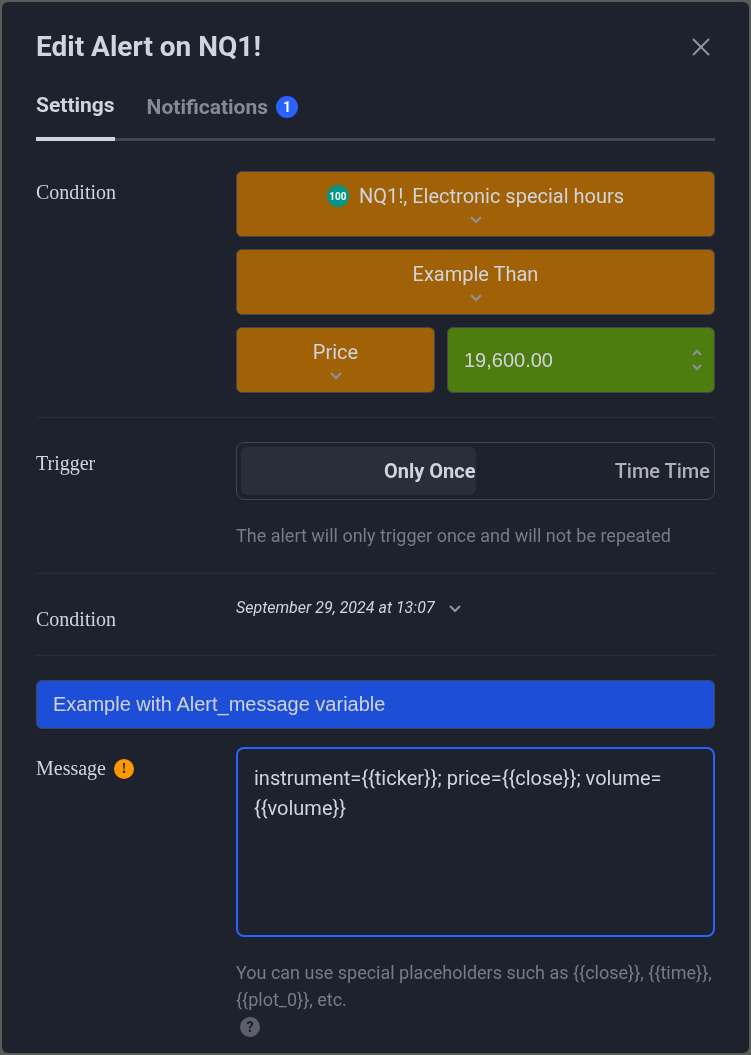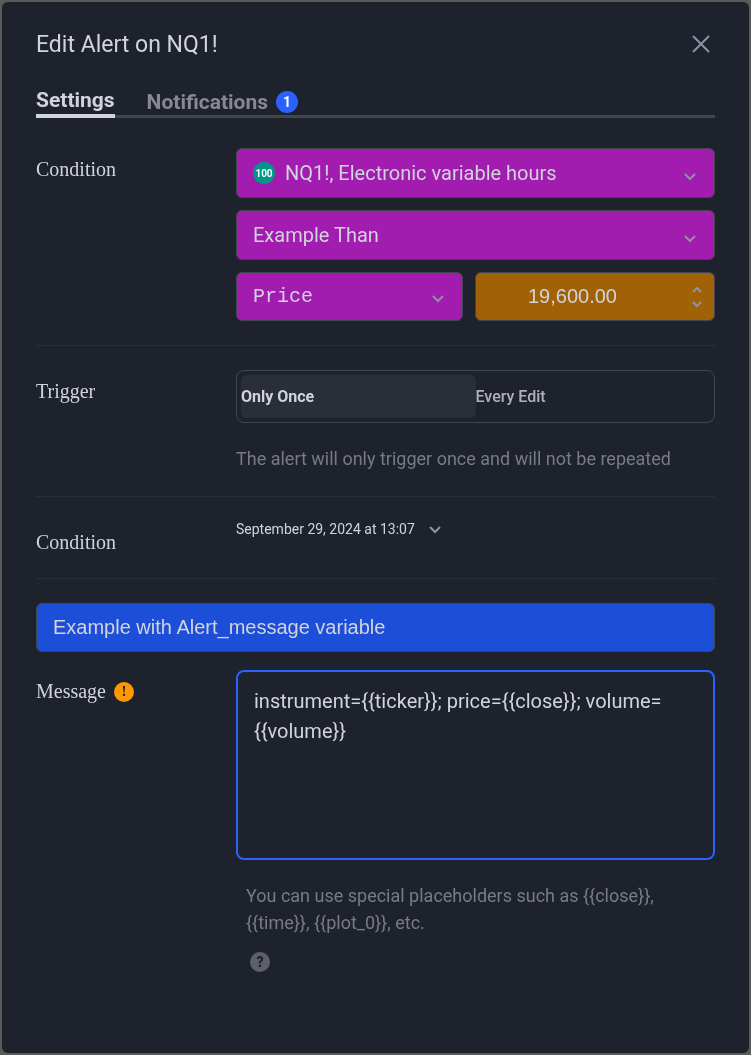--- a/index.html
+++ b/index.html
@@ -19,41 +19,41 @@
     color: #d1d4dc;
     position: relative;
   }
   .header {
     display: flex;
     justify-content: space-between;
     align-items: center;
     margin-bottom: 30px;
   }
   .title {
-    font-size: 23px;
-    font-weight: 400;
+    font-size: 28px;
+    font-weight: 700;
     color: #d1d4dc;
   }
   .close-btn {
     width: 28px;
     height: 28px;
     cursor: pointer;
     display:flex;
     align-items:center;
     justify-content:center;
   }
   .close-btn svg { stroke: #8e93a3; stroke-width:2; }
   .tabs {
     display: flex;
     gap: 32px;
     border-bottom: 3px solid #434651;
     margin-bottom: 30px;
   }
   .tab {
-    padding-bottom: 2px;
+    padding-bottom: 20px;
     font-size: 21px;
     font-weight: 700;
     color: #868993;
     cursor: pointer;
     margin-bottom: -3px;
     display:flex;
     align-items:center;
     gap:8px;
   }
   .tab.active {
@@ -83,94 +83,95 @@
     font-size: 20px;
     color: #d1d4dc;
     padding-top: 10px;
     display:flex;
     align-items:center;
     gap:8px;
     font-family:Liberation Serif, serif;
   }
   .form-content { flex: 1; display:flex; flex-direction:column; gap:12px; }
   .select {
-    background: #a21caf;
+    background: #a16207;
     border: 1px solid #434651;
     border-radius: 6px;
     padding: 12px 16px;
     color: #d1d4dc;
     font-size: 20px;
     display:flex;
     align-items:center;
     justify-content:space-between;
     cursor:pointer;
+    flex-direction:column;
   }
   .select-left { display:flex; align-items:center; gap:10px; }
   .sym-badge {
     background:#009688;
     color:#fff;
     font-size:10px;
     font-weight:700;
     border-radius:50%;
     width:22px;height:22px;
     display:inline-flex;align-items:center;justify-content:center;
   }
   .chev { width:16px;height:16px; }
   .chev svg { stroke:#8e93a3; stroke-width:2; fill:none; }
   .row-split { display:flex; gap:12px; }
-  .row-split .select { flex:1;font-family:Liberation Mono, monospace; }
+  .row-split .select { flex:1; }
   .num-input {
-    background:#a16207;border:1px solid #434651;border-radius:6px;
-    display:flex;align-items:center;width:240px;padding-left:36px;
+    background:#4d7c0f;border:1px solid #434651;border-radius:6px;
+    display:flex;align-items:center;width:268px;
   }
   .num-input input {
     background:transparent;border:none;outline:none;color:#d1d4dc;
     font-size:20px;padding:12px 16px;flex:1;width:100%;
   }
   .spinners {
     display:flex;flex-direction:column;padding-right:10px;gap:2px;
   }
   .spinners .sp { width:14px;height:12px;cursor:pointer;display:flex;align-items:center;justify-content:center; }
   .spinners svg { stroke:#8e93a3;stroke-width:2;fill:none; }
   .divider { height:1px;background:#2a2e39;margin:24px 0; }
   .toggle-group {
     border:1px solid #434651;border-radius:8px;display:flex;padding:4px;
   }
   .toggle-opt {
-    flex:1;text-align:left;padding:12px 0;font-size:16px;font-weight:600;
+    flex:1;text-align:right;padding:12px 0;font-size:20px;font-weight:600;
     color:#d1d4dc;border-radius:6px;cursor:pointer;
   }
   .toggle-opt.active { background:#2a2e39;font-weight:700; }
   .toggle-opt:not(.active){ color:#b0b2b8;font-weight:500; }
   .helper {
     color:#787b86;font-size:18px;margin-top:10px;line-height:1.5;
   }
   .exp-row {
-    display:flex;align-items:center;gap:12px;font-size:14px;color:#d1d4dc;cursor:pointer;
+    display:flex;align-items:center;gap:12px;font-size:16px;color:#d1d4dc;cursor:pointer;font-style:italic;
   }
   .text-input {
     width:100%;background:#1d4ed8;border:1px solid #434651;border-radius:6px;
     padding:12px 16px;color:#d1d4dc;font-size:20px;outline:none;
   }
   .textarea {
     width:100%;background:#1e222d;border:2px solid #2962ff;border-radius:8px;
     padding:14px 16px;color:#d1d4dc;font-size:20px;outline:none;resize:none;
     height:190px;font-family:inherit;line-height:1.5;
   }
   .warn-icon {
     width:20px;height:20px;border-radius:50%;background:#ff9800;
     display:inline-flex;align-items:center;justify-content:center;
     color:#1e222d;font-size:15px;font-weight:900;
   }
   .help-icon {
     width:20px;height:20px;border-radius:50%;background:#5d606b;
     display:inline-flex;align-items:center;justify-content:center;
     color:#1e222d;font-size:14px;font-weight:900;margin-left:4px;
   }
-  .helper-msg { display:flex;flex-wrap:wrap;gap:16px;margin-left:10px; }
+  .helper-msg { display:flex;flex-wrap:wrap;gap:4px; }
 </style>
 </head>
 <body>
 
 <div class="dialog">
 
   <div class="header">
     <div class="title">Edit Alert on NQ1!</div>
     <div class="close-btn">
       <svg width="22" height="22" viewBox="0 0 22 22">
@@ -189,21 +190,21 @@
       <span class="badge">1</span>
     </div>
   </div>
 
   <div class="form-row">
     <div class="form-label">Condition</div>
     <div class="form-content">
       <div class="select">
         <div class="select-left">
           <span class="sym-badge">100</span>
-          <span>NQ1!, Electronic variable hours</span>
+          <span>NQ1!, Electronic special hours</span>
         </div>
         <span class="chev"><svg viewBox="0 0 16 16">
               <polyline points="3,6 8,11 13,6"></polyline>
             </svg></span>
       </div>
       <div class="select">
         <span>Example Than</span>
         <span class="chev"><svg viewBox="0 0 16 16">
               <polyline points="3,6 8,11 13,6"></polyline>
             </svg></span>
@@ -237,21 +238,21 @@
   <div class="divider"></div>
 
   <div class="form-row">
     <div class="form-label">Trigger</div>
     <div class="form-content">
       <div class="toggle-group">
         <div class="toggle-opt active">
           <span>Only Once</span>
         </div>
         <div class="toggle-opt">
-          <span>Every Edit</span>
+          <span>Time Time</span>
         </div>
       </div>
       <div class="helper">The alert will only trigger once and will not be repeated</div>
     </div>
   </div>
 
   <div class="divider"></div>
 
   <div class="form-row">
     <div class="form-label">Condition</div>

